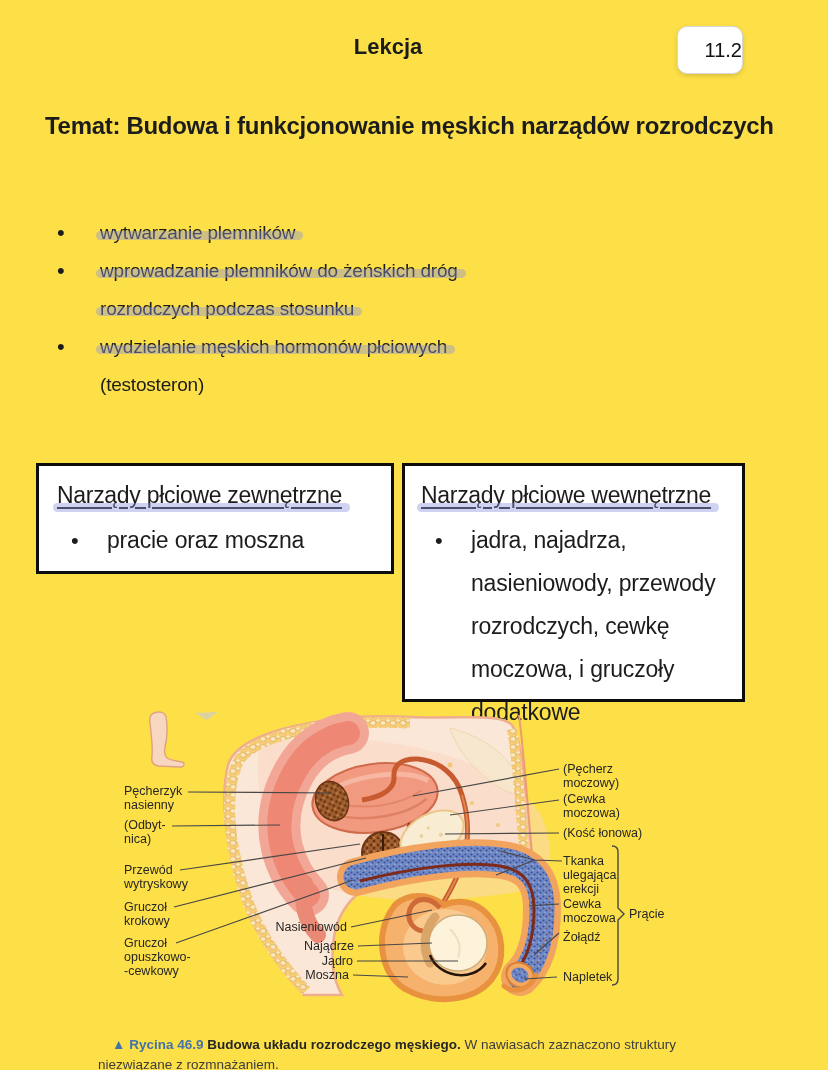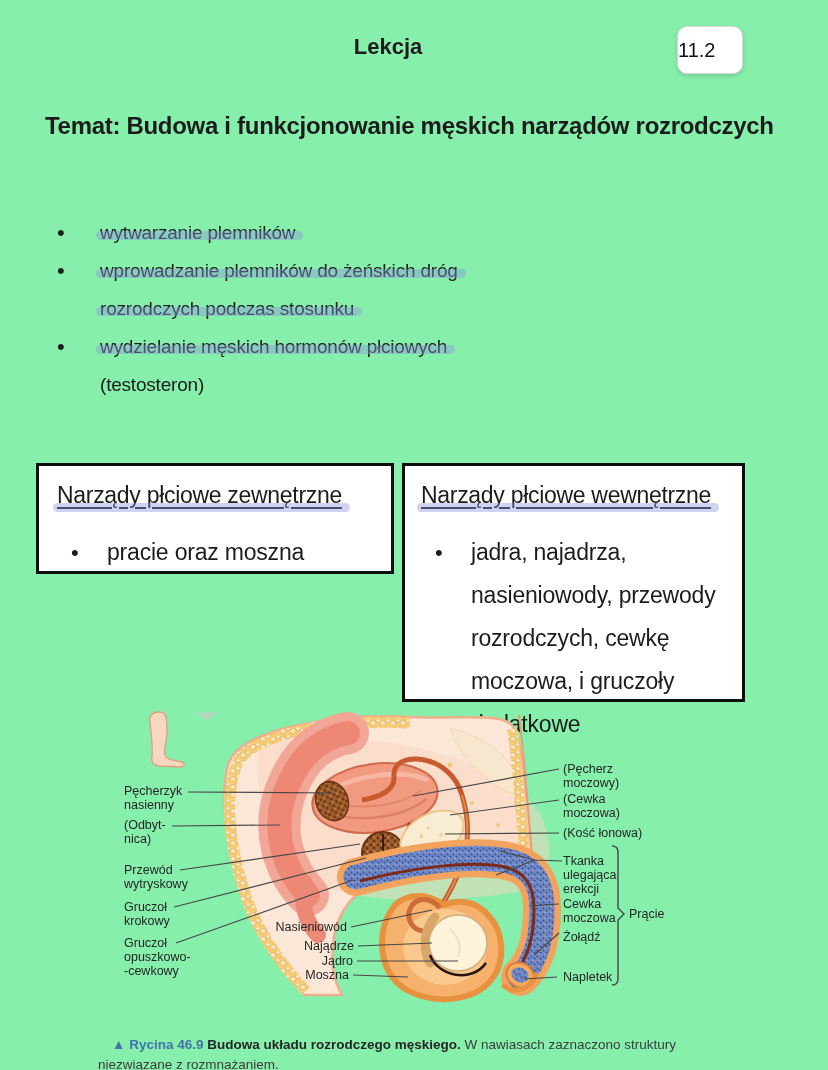--- a/index.html
+++ b/index.html
@@ -1,45 +1,45 @@
 <!DOCTYPE html>
 <html><head>
 <meta charset="utf-8">
 <style>
   html,body{margin:0;padding:0;background:#ffffff;}
-  .page{position:relative;width:828px;height:1070px;background:#86efac;overflow:hidden;
+  .page{position:relative;width:828px;height:1070px;background:#fde047;overflow:hidden;
         font-family:"Liberation Sans",sans-serif;color:#1c1c1c;}
 
   
   .lesson{position:absolute;top:34px;left:0;width:828px;box-sizing:border-box;padding-right:52px;
           text-align:center;font-size:22px;font-weight:bold;}
   .badge{position:absolute;left:677px;top:26px;width:64px;height:46px;background:#fff;
          border:1px solid #d7d7d7;border-radius:10px;box-shadow:0 2px 5px rgba(0,0,0,.14);
-         font-size:20px;line-height:46px;text-align:left;color:#111;}
+         font-size:20px;line-height:46px;text-align:right;color:#111;}
   .topic{position:absolute;left:45px;top:112px;font-size:24px;font-weight:bold;white-space:nowrap;
          letter-spacing:-0.3px;}
 
   
   .intro{position:absolute;left:57px;top:214px;width:660px;}
   .intro h2{margin:0 0 10px 0;font-size:24px;font-weight:bold;letter-spacing:-0.2px;}
   .brow{display:flex;align-items:flex-start;}
   .dot{width:43px;flex:0 0 43px;font-size:22px;line-height:38px;}
   .btxt{font-size:19px;line-height:38px;letter-spacing:-0.2px;}
   .hl{position:relative;white-space:nowrap;}
   .hl::after{content:"";position:absolute;left:-4px;right:-8px;bottom:3px;height:9px;
              background:rgba(140,147,219,0.42);border-radius:5px;pointer-events:none;}
   .hl.hdr{text-decoration:underline;text-decoration-thickness:2px;text-underline-offset:4px;}
   .hl.hdr::after{bottom:-2px;}
 
   
   .boxL{position:absolute;left:36px;top:463px;width:358px;height:111px;border:3px solid #0d0d0d;
         box-sizing:border-box;padding:14px 0 0 18px;background:#fff;}
   .boxR{position:absolute;left:402px;top:463px;width:343px;height:239px;border:3px solid #0d0d0d;
         box-sizing:border-box;padding:14px 0 0 16px;background:#fff;}
-  .thead{font-size:23px;line-height:30px;letter-spacing:-0.3px;margin-bottom:19px;display:inline-block;}
+  .thead{font-size:23px;line-height:30px;letter-spacing:-0.3px;margin-bottom:7px;display:inline-block;}
   .trow{display:flex;align-items:flex-start;margin-top:2px;}
   .tdot{width:36px;flex:0 0 36px;font-size:22px;line-height:43px;padding-left:14px;box-sizing:content-box;}
   .ttxt{font-size:23px;line-height:43px;letter-spacing:-0.2px;}
 
   
   .fig{position:absolute;left:110px;top:703px;width:620px;height:302px;}
   .fig svg{display:block;}
   .caption{position:absolute;left:98px;top:1035px;width:640px;font-size:13.5px;line-height:1.5;
            color:#3c3c3c;text-indent:14px;}
   .cap-ref{color:#4273ab;font-weight:bold;}

